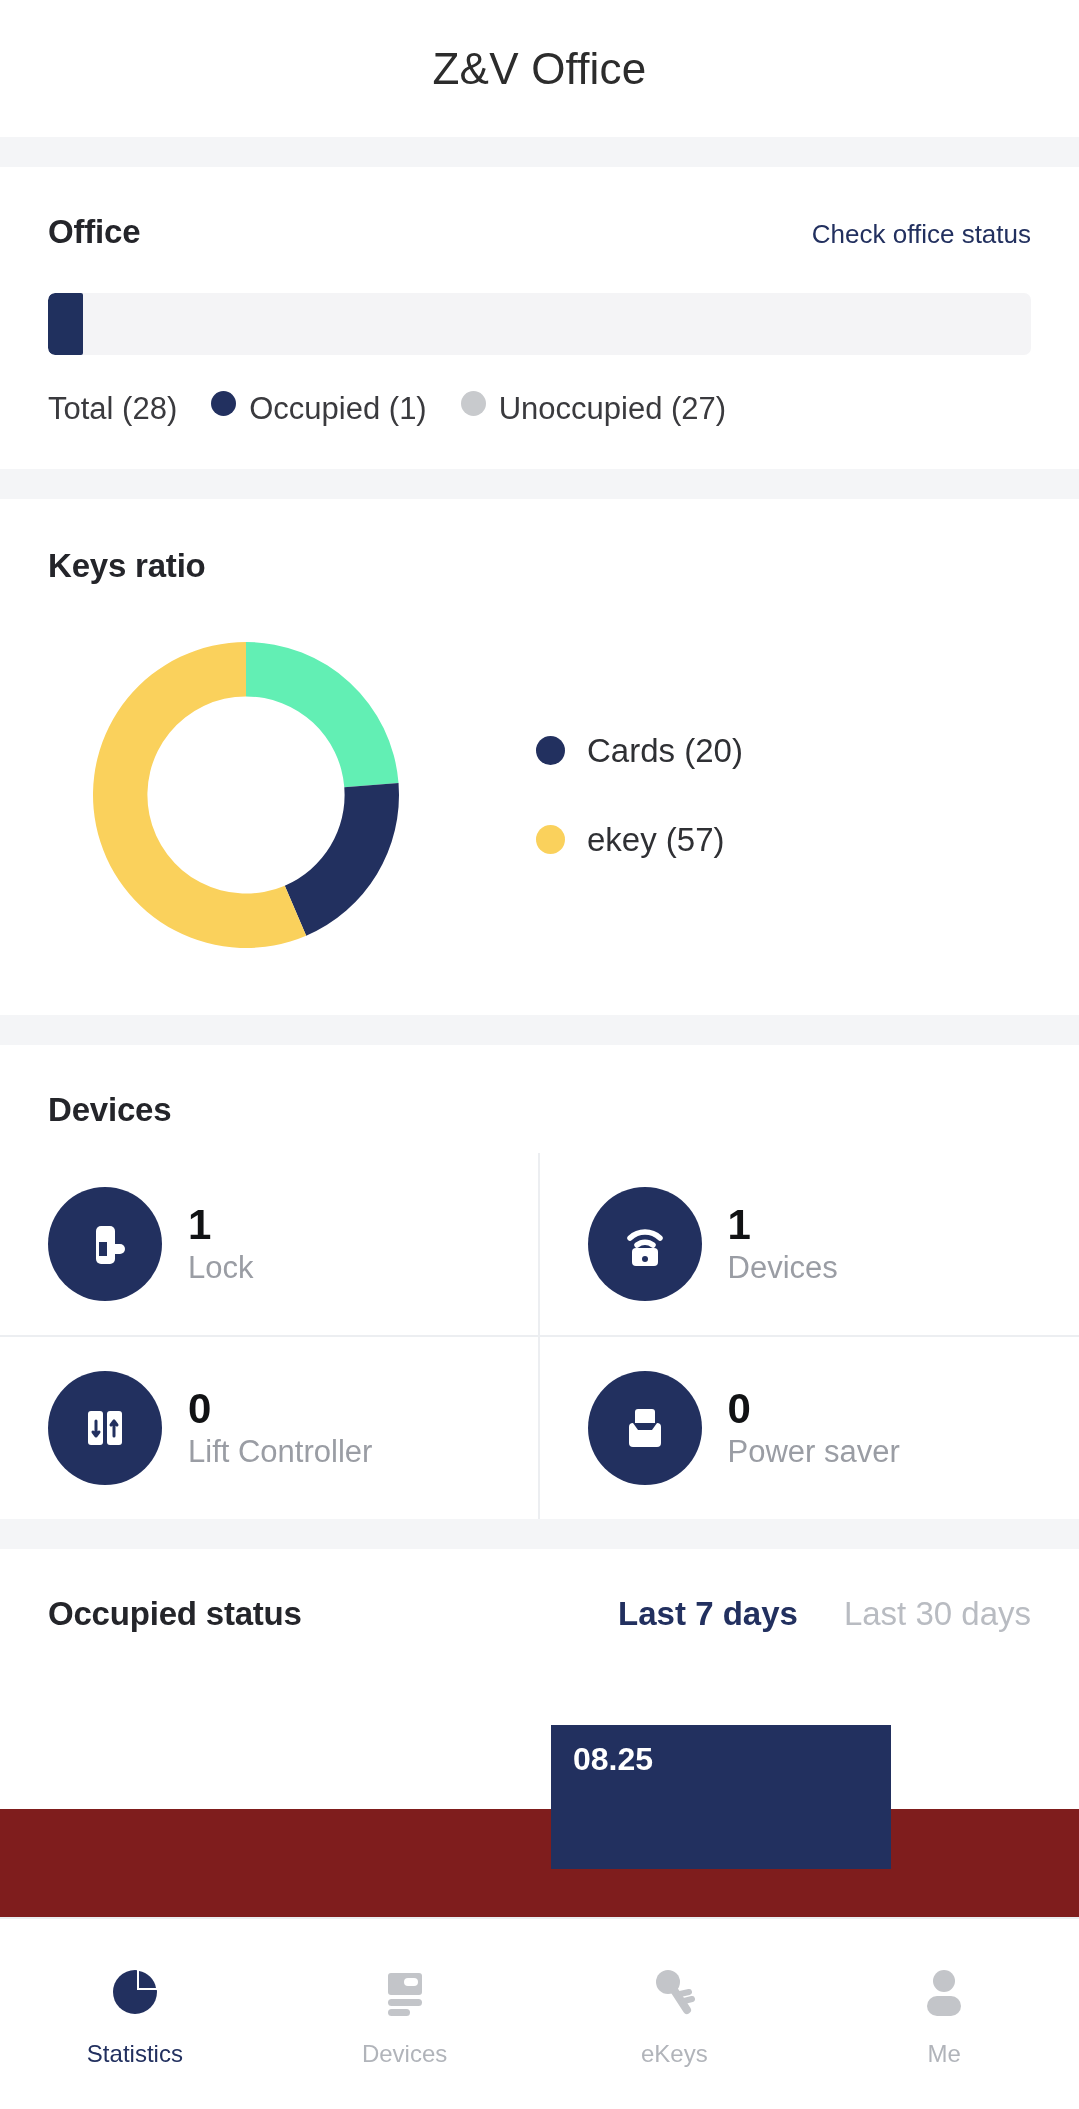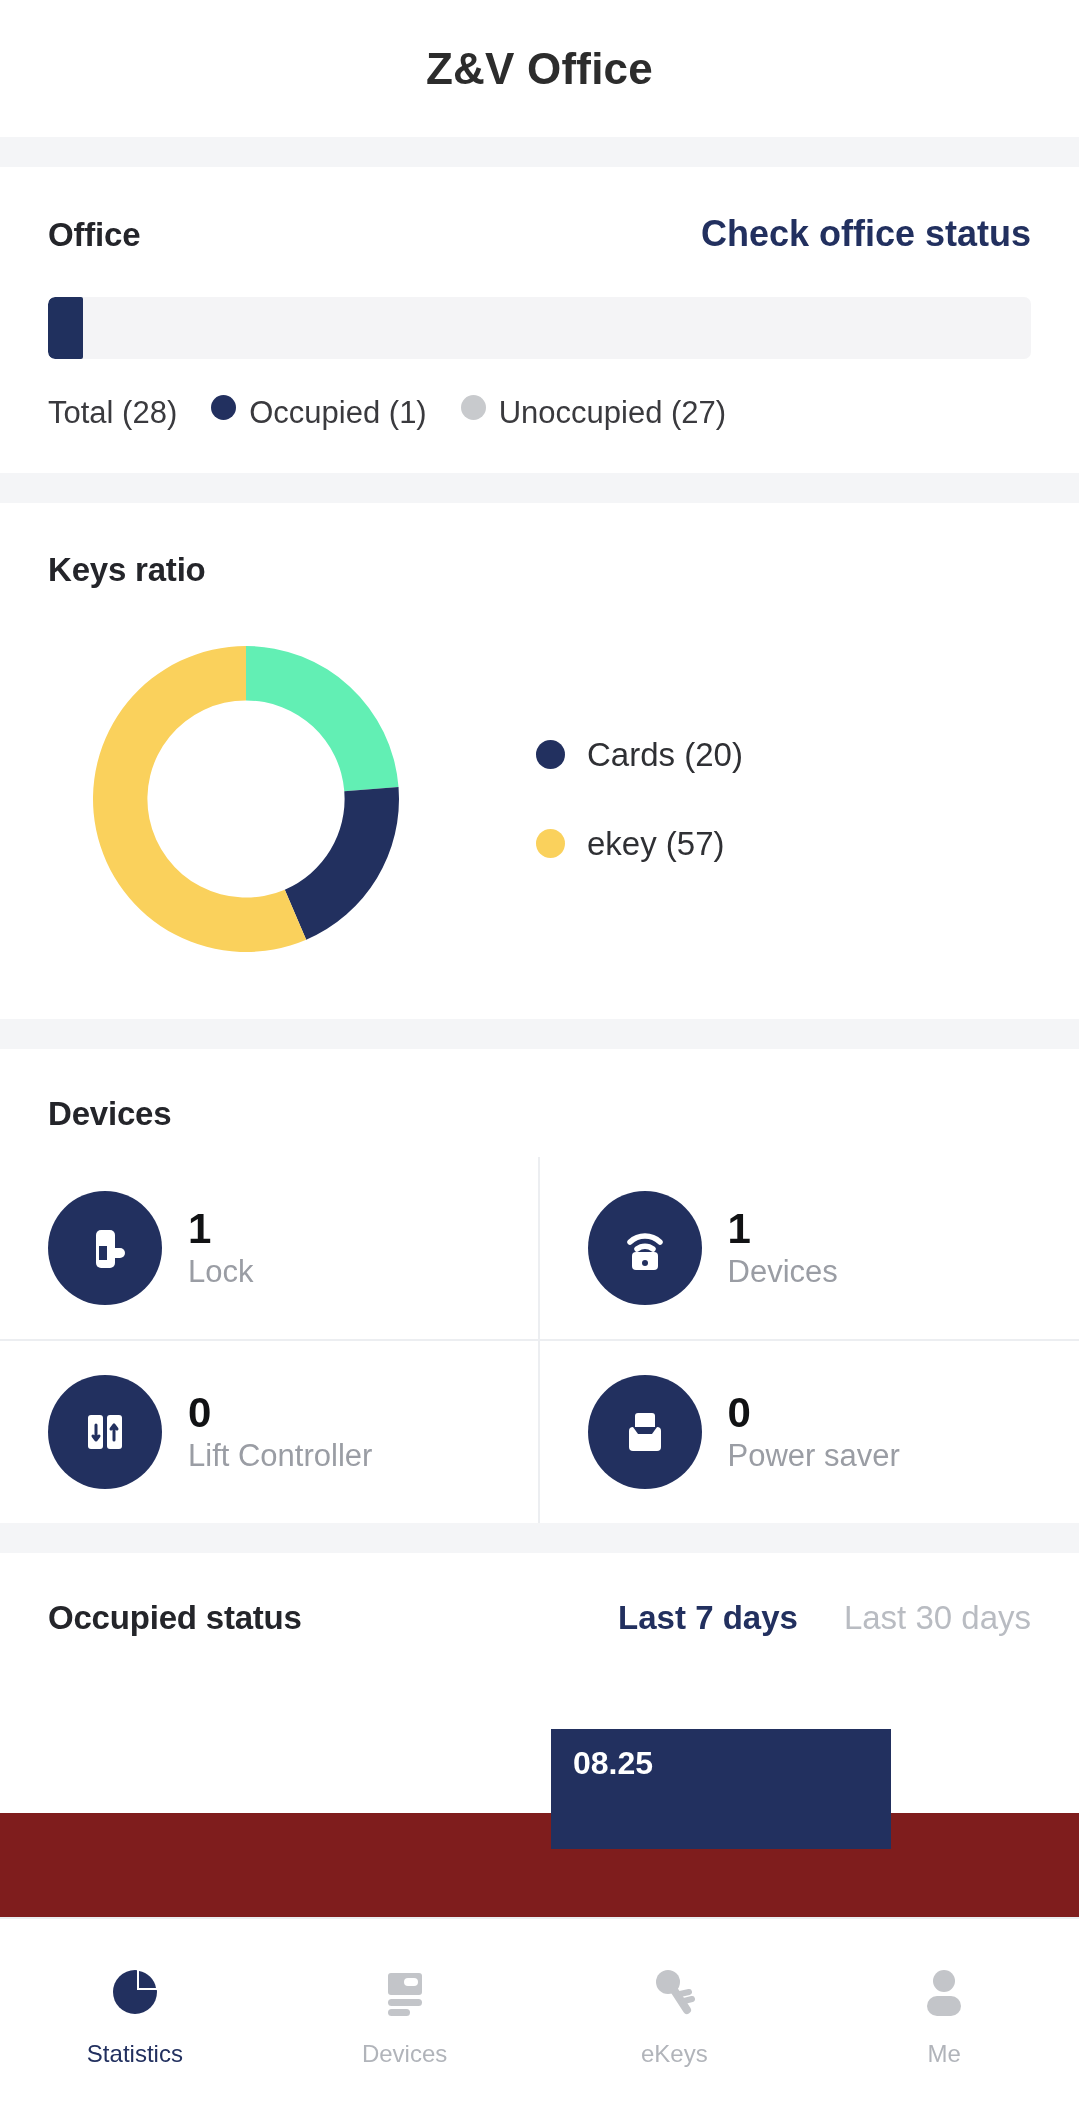--- a/index.html
+++ b/index.html
@@ -26,21 +26,21 @@
     height: 137px;
     background: #ffffff;
     display: flex;
     align-items: center;
     justify-content: center;
     flex: 0 0 auto;
   }
   .header-title {
     font-size: 44px;
     color: #2c2c2c;
-    font-weight: 700;
+    font-weight: 400;
     letter-spacing: 0.2px;
   }
 
   
   .body {
     flex: 1 1 auto;
     overflow: hidden;
     background: #7f1d1d;
     position: relative;
   }
@@ -59,23 +59,23 @@
     align-items: baseline;
     justify-content: space-between;
   }
   .section-title {
     font-size: 33px;
     font-weight: 700;
     color: #24252a;
     letter-spacing: -0.2px;
   }
   .link {
-    font-size: 36px;
+    font-size: 26px;
     color: #22305f;
-    font-weight: 700;
+    font-weight: 400;
   }
 
   .bar-track {
     margin-top: 42px;
     height: 62px;
     width: 100%;
     background: #f4f4f6;
     border-radius: 7px;
     overflow: hidden;
     position: relative;
@@ -190,21 +190,21 @@
   .occ-chart {
     margin-top: 56px;
     height: 120px;
     position: relative;
   }
   .tooltip {
     position: absolute;
     left: 503px;
     top: 36px;
     width: 340px;
-    height: 120px;
+    height: 144px;
     background: #22305f;
     color: #ffffff;
     font-size: 32px;
     font-weight: 700;
     padding: 16px 38px 0 22px;
     overflow: hidden;
   }
 
   
   .nav {

